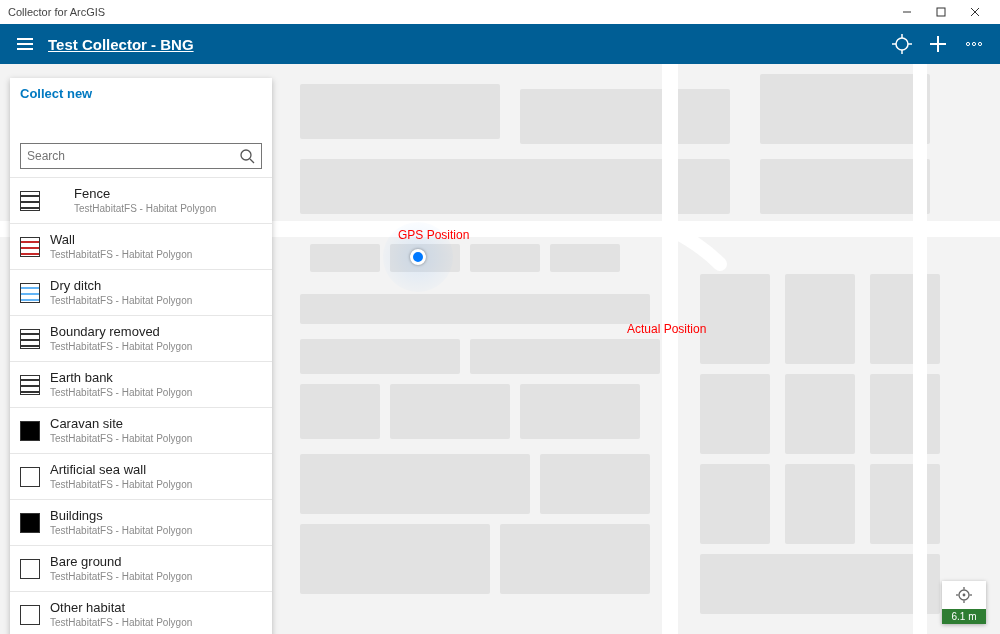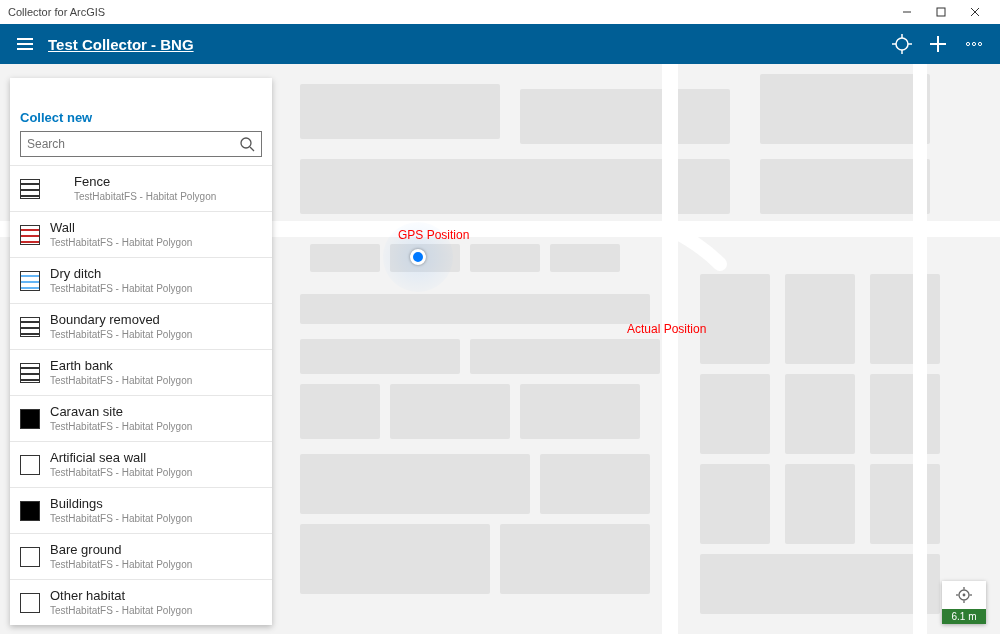--- a/index.html
+++ b/index.html
@@ -54,28 +54,28 @@
     box-shadow: 0 2px 6px rgba(0,0,0,0.25);
     z-index: 20;
     display: flex;
     flex-direction: column;
   }
   .panel-header {
     padding: 8px 10px 6px 10px;
     color: #0079c1;
     font-size: 13px;
     font-weight: 600;
-    margin-top: 24px;
   }
   .search-row { padding: 0 10px 8px 10px; }
   .search-box {
     height: 26px;
     border: 1px solid #767676;
     display: flex; align-items: center;
     padding: 0 6px;
+    margin-top: 36px;
   }
   .search-box input {
     flex: 1; border: none; outline: none; font-size: 12px; background: transparent;
   }
   .search-box .mag { width: 16px; height: 16px; }
 
   .feature-list { overflow-y: auto; }
   .feature-item {
     display: flex; align-items: center;
     height: 46px;

